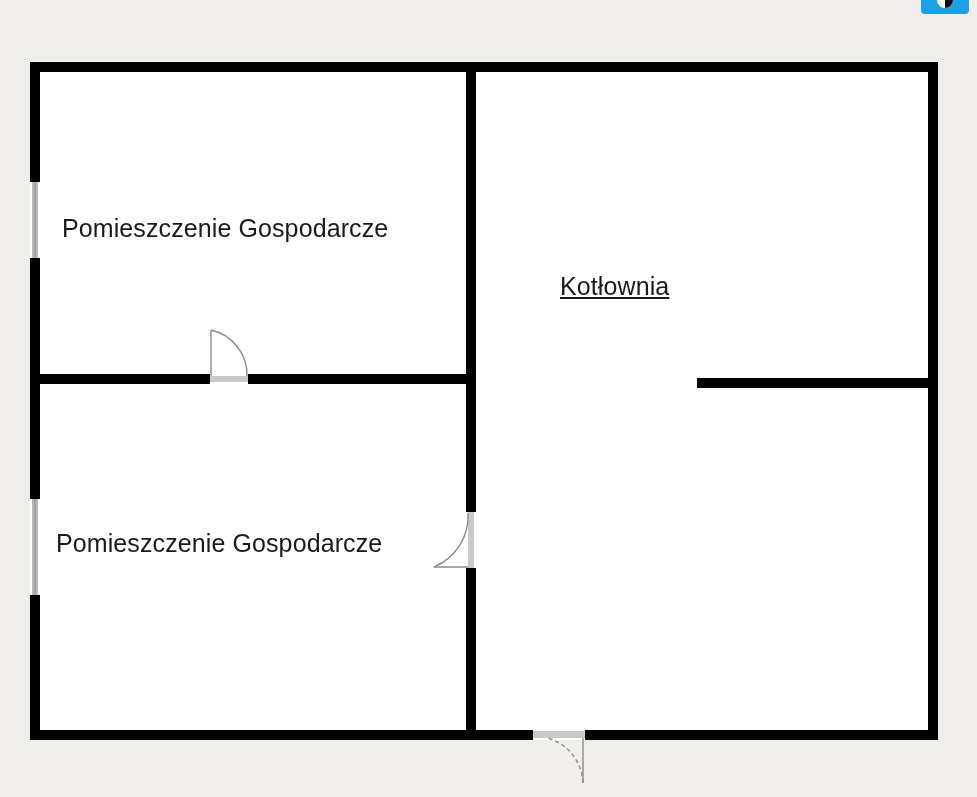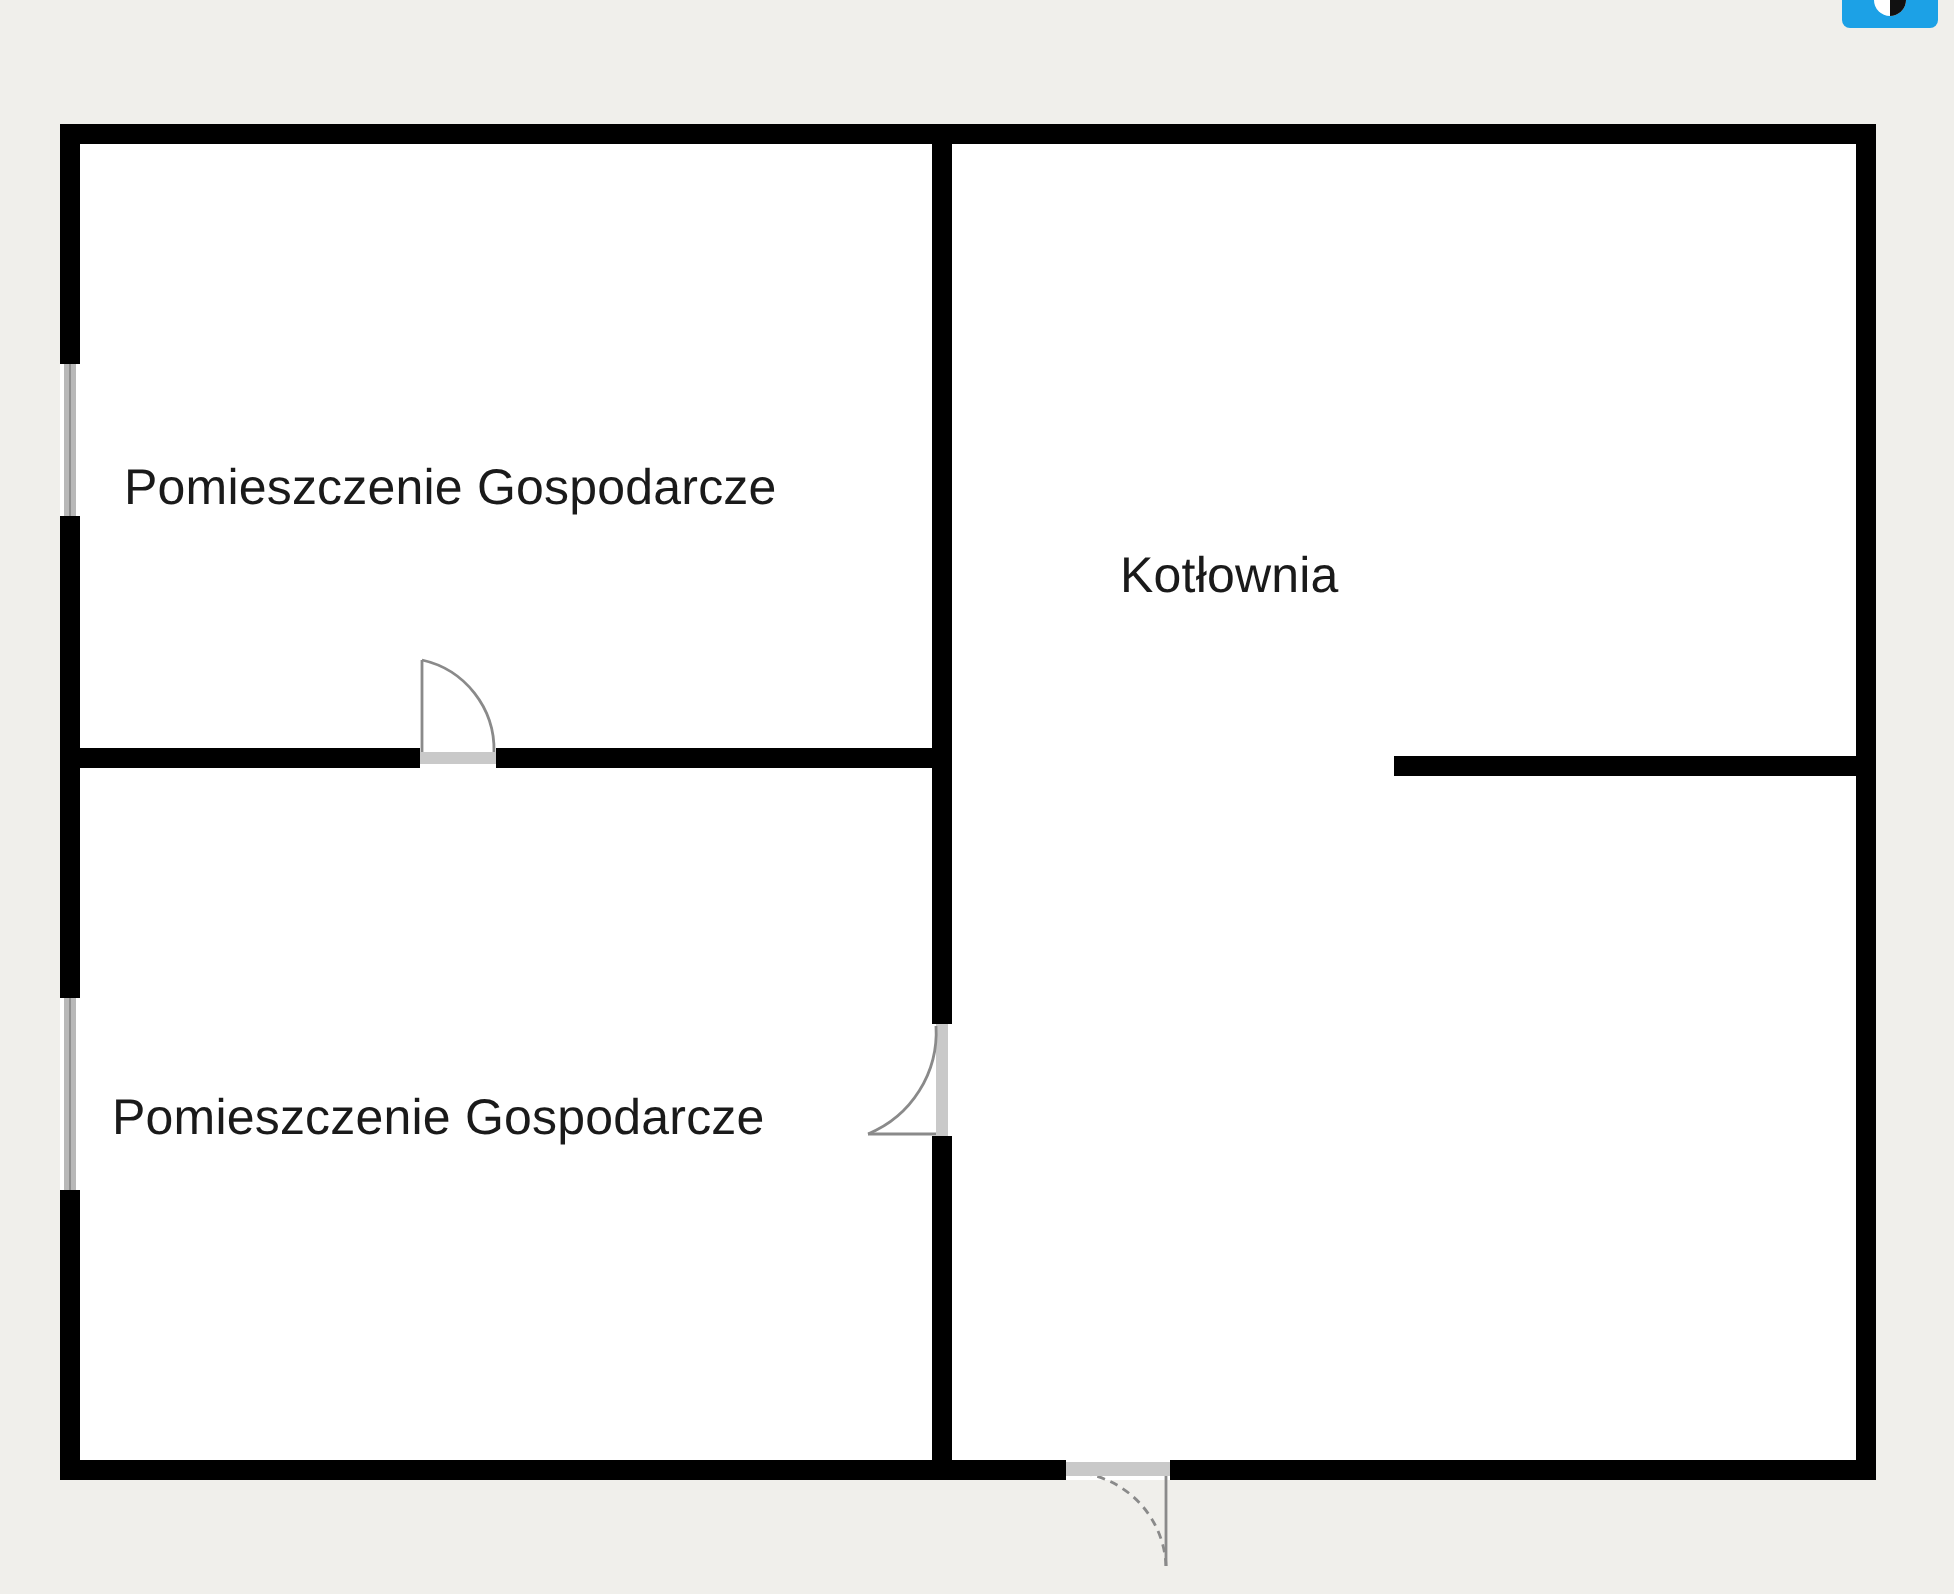--- a/index.html
+++ b/index.html
@@ -33,27 +33,26 @@
   }
 
   .room-label {
     position: absolute;
     color: #1a1a1a;
     font-family: "Liberation Sans", sans-serif;
     font-size: 25px;
     line-height: 1;
     white-space: nowrap;
     letter-spacing: 0.1px;
-    margin-top: 16px;
     -webkit-font-smoothing: antialiased;
   }
 
   #label-utility-upper { left: 62px;  top: 216px; }
   #label-utility-lower { left: 56px;  top: 531px; }
-  #label-boiler        { left: 560px; top: 260px; }
+  #label-boiler        { left: 560px; top: 274px; text-decoration: underline; }
   #label-lowfloor      { left: 521px; top: 528px; }
 
   
   #brand-logo {
     position: absolute;
     left: 775px;
     top: 0px;
     width: 202px;
     height: 172px;
     pointer-events: none;

